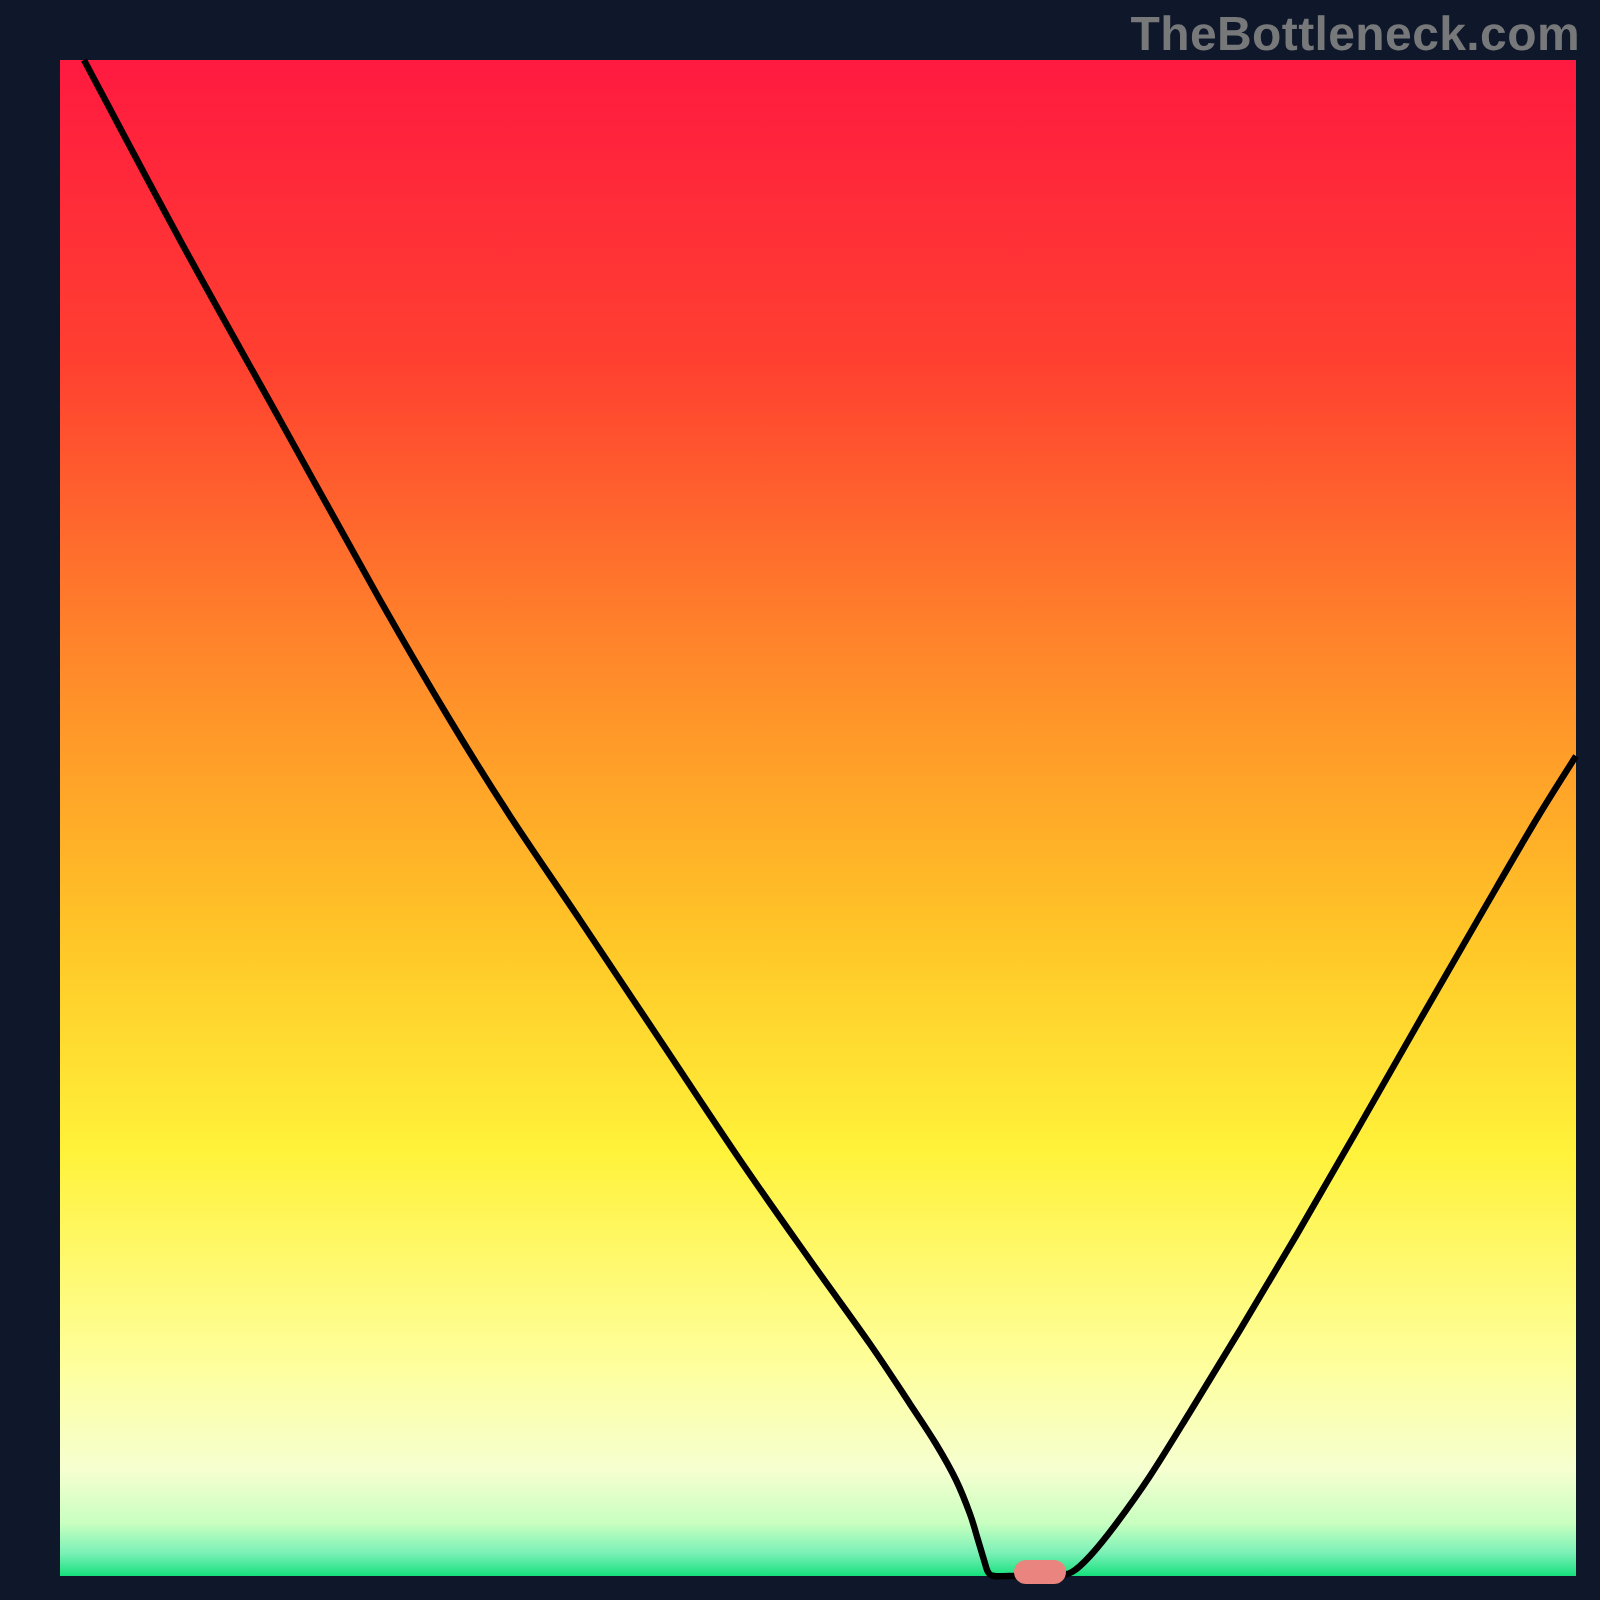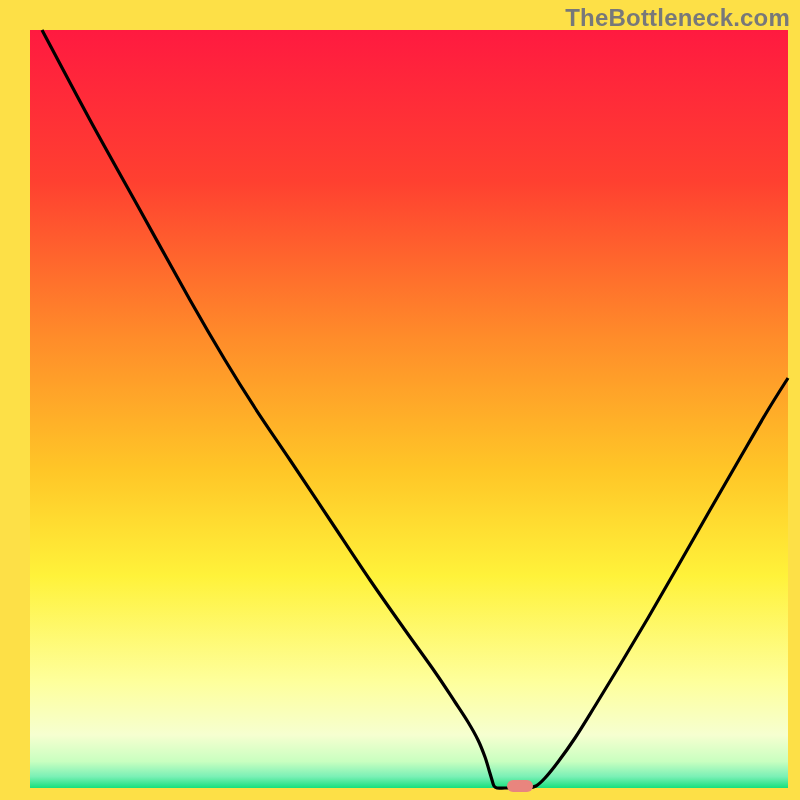--- a/index.html
+++ b/index.html
@@ -7,21 +7,21 @@
     padding: 0;
     width: 800px;
     height: 800px;
     background: #000;
     overflow: hidden;
   }
   .container {
     position: relative;
     width: 800px;
     height: 800px;
-    background: #fde047;
+    background: #0f172a;
   }
   .watermark {
     position: absolute;
     top: 4px;
     right: 10px;
     font-family: Arial, Helvetica, sans-serif;
     font-size: 24px;
     font-weight: 600;
     color: #77787a;
     letter-spacing: 0.2px;

